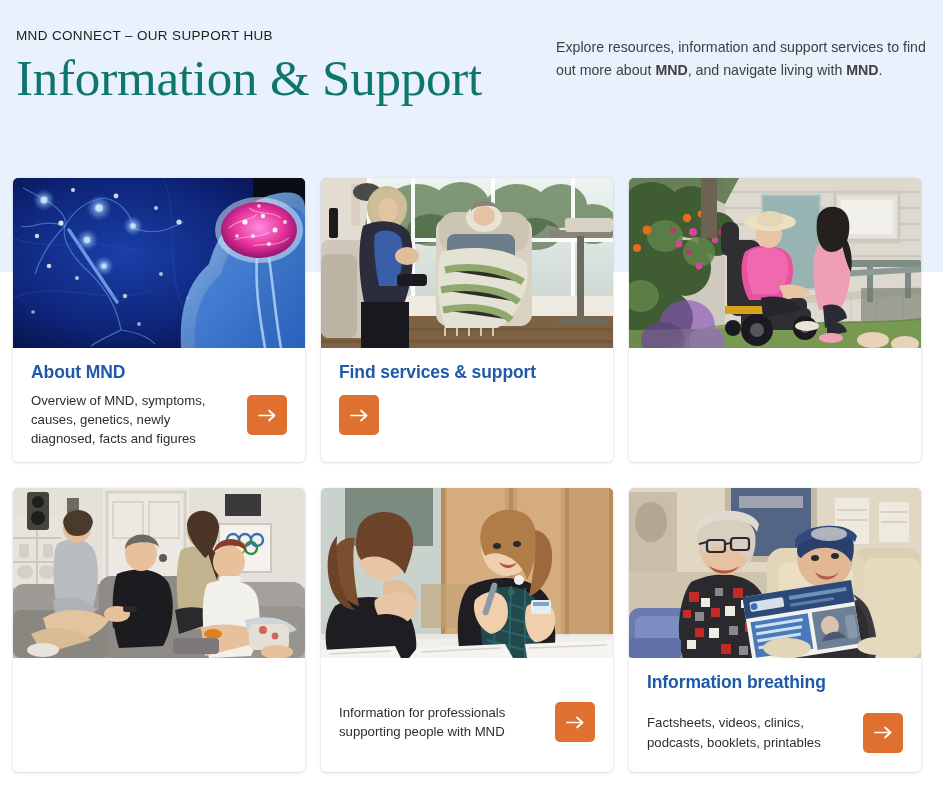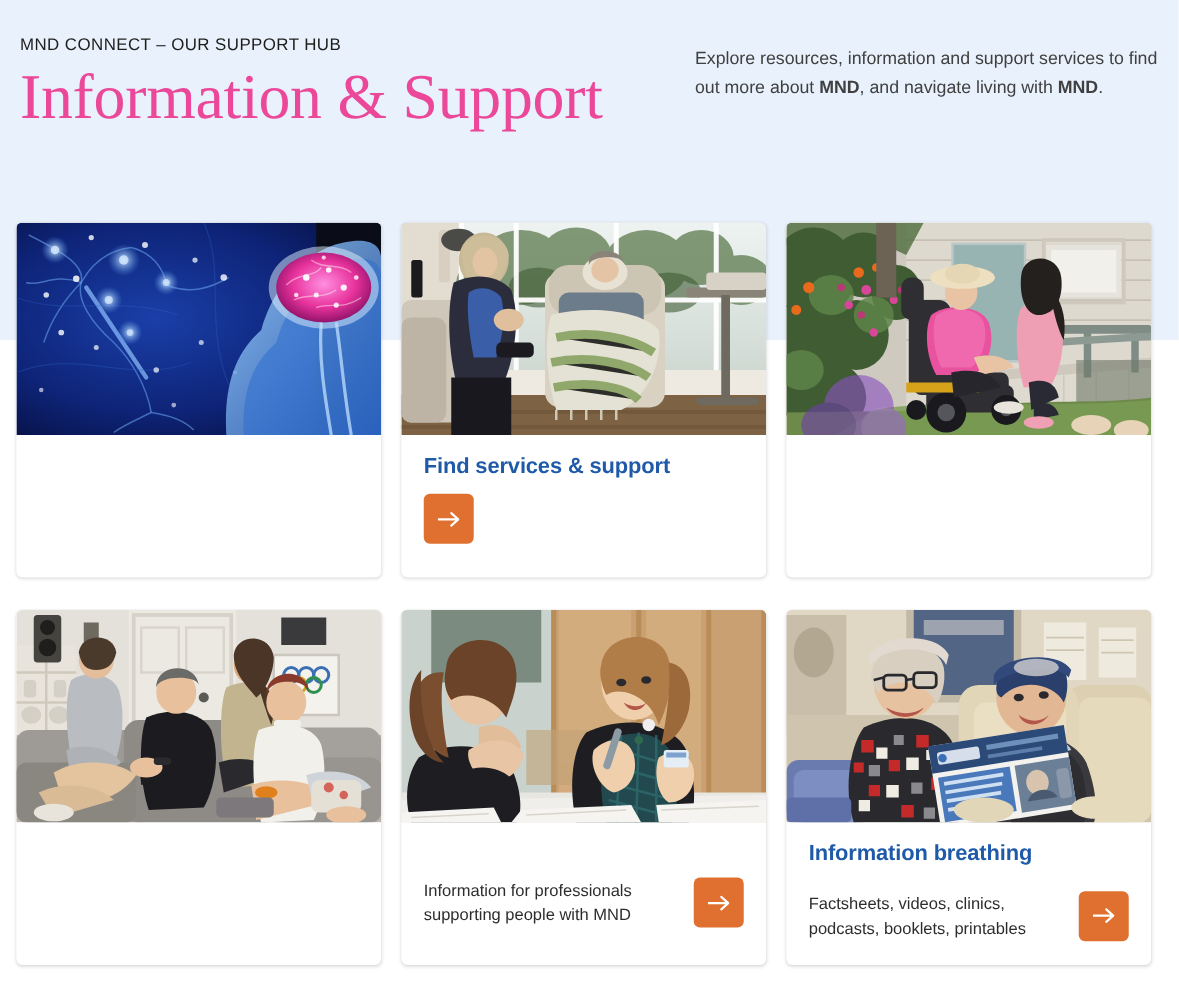--- a/index.html
+++ b/index.html
@@ -33,21 +33,21 @@
     font-size: 13.5px;
     letter-spacing: 0.35px;
     color: #1d1d1b;
     font-weight: 400;
   }
 
   #page-title {
     font-family: "Liberation Serif", serif;
     font-size: 51px;
     line-height: 1.15;
-    color: #ec4899;
+    color: #0f766e;
     font-weight: 400;
     margin-top: 6px;
     letter-spacing: -0.2px;
   }
 
   #hero-intro {
     position: absolute;
     left: 556px;
     top: 36px;
     width: 372px;
@@ -238,20 +238,31 @@
           <circle cx="224" cy="58" r="1.8" opacity="0.8"></circle>
             <circle cx="256" cy="66" r="2.1" opacity="0.85"></circle>
           <circle cx="272" cy="44" r="1.9" opacity="0.8"></circle>
             <circle cx="246" cy="28" r="1.7" opacity="0.75"></circle>
         </g>
         <g stroke="#bfe0ff" stroke-opacity="0.75" fill="none" stroke-width="2.6">
           <path d="M244 80 C242 108 246 134 252 170"></path>
             <path d="M256 80 C260 106 262 136 268 170"></path>
         </g>
       </svg>
+    </div>
+    <div class="card-body">
+      <div class="card-title">About MND</div>
+      <div class="card-row">
+        <div class="card-desc">Overview of MND, symptoms, causes, genetics, newly diagnosed, facts and figures</div>
+        <button class="card-arrow">
+          <svg width="19" height="13" viewBox="0 0 19 13">
+            <path d="M1 6.5 H16 M11 1.5 L16.6 6.5 L11 11.5" fill="none" stroke="#ffffff" stroke-width="1.7" stroke-linecap="round" stroke-linejoin="round"></path>
+          </svg>
+        </button>
+      </div>
     </div>
   </div>
 
   <div class="card">
     <div class="card-image">
       <svg viewBox="0 0 292 170" preserveAspectRatio="none" aria-hidden="true">
         <defs>
           <linearGradient id="c2win" x1="0" y1="0" x2="0" y2="1">
             <stop offset="0%" stop-color="#eef3f2"></stop>
               <stop offset="100%" stop-color="#cfd9d2"></stop>

